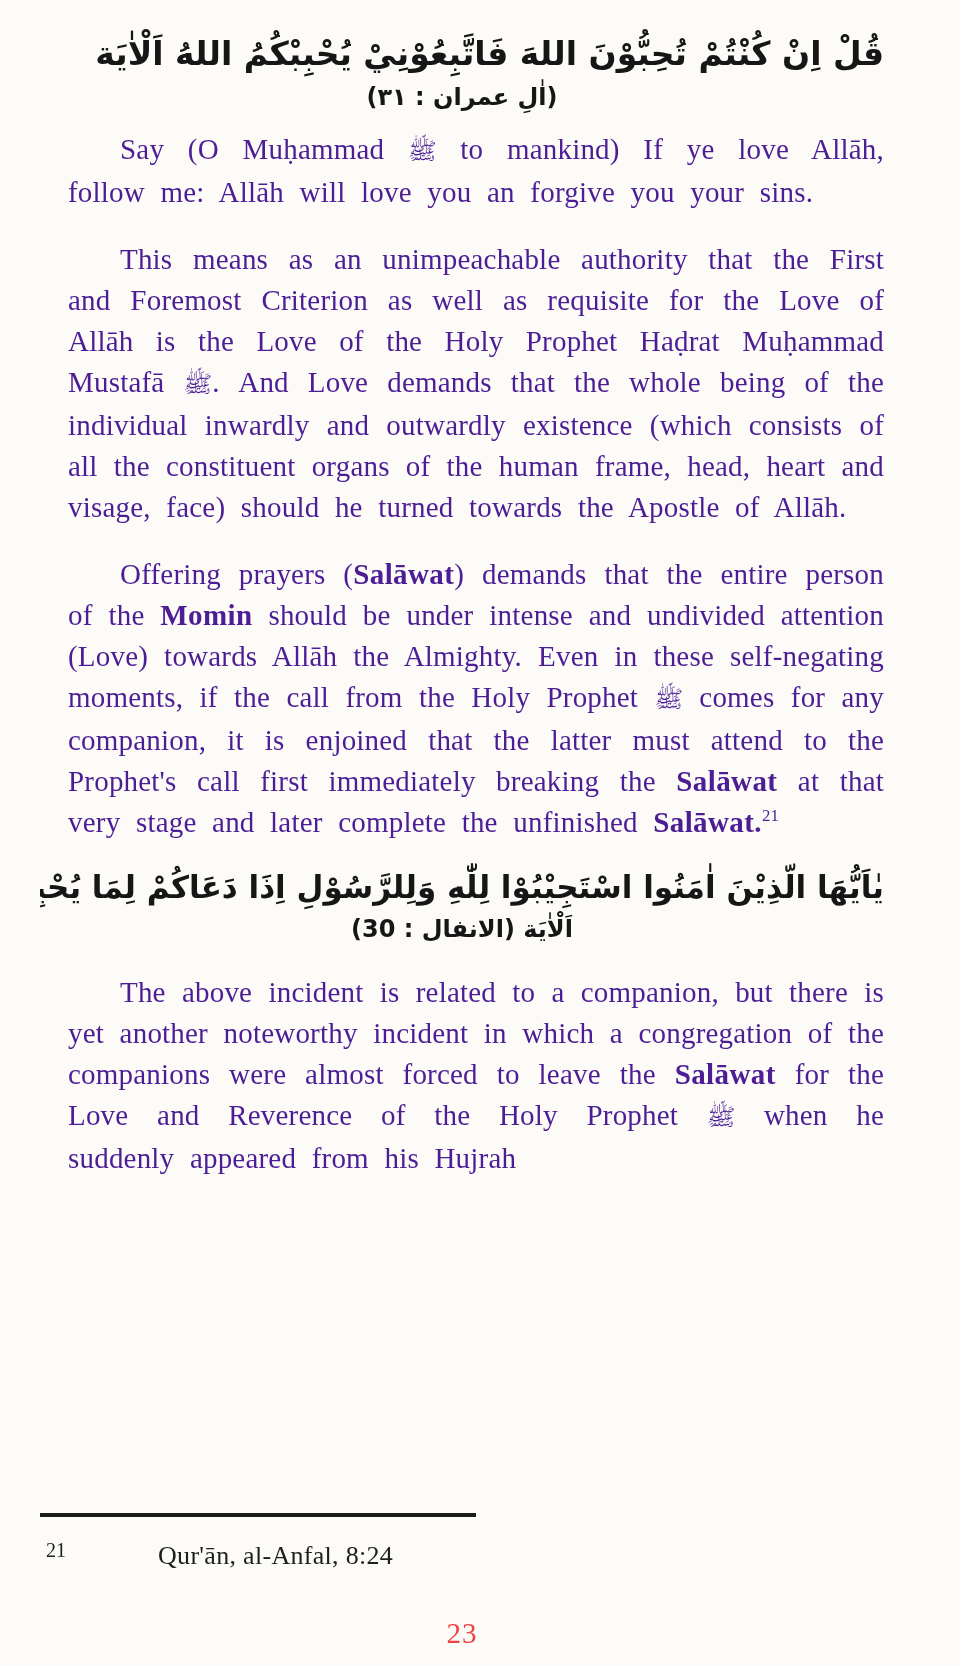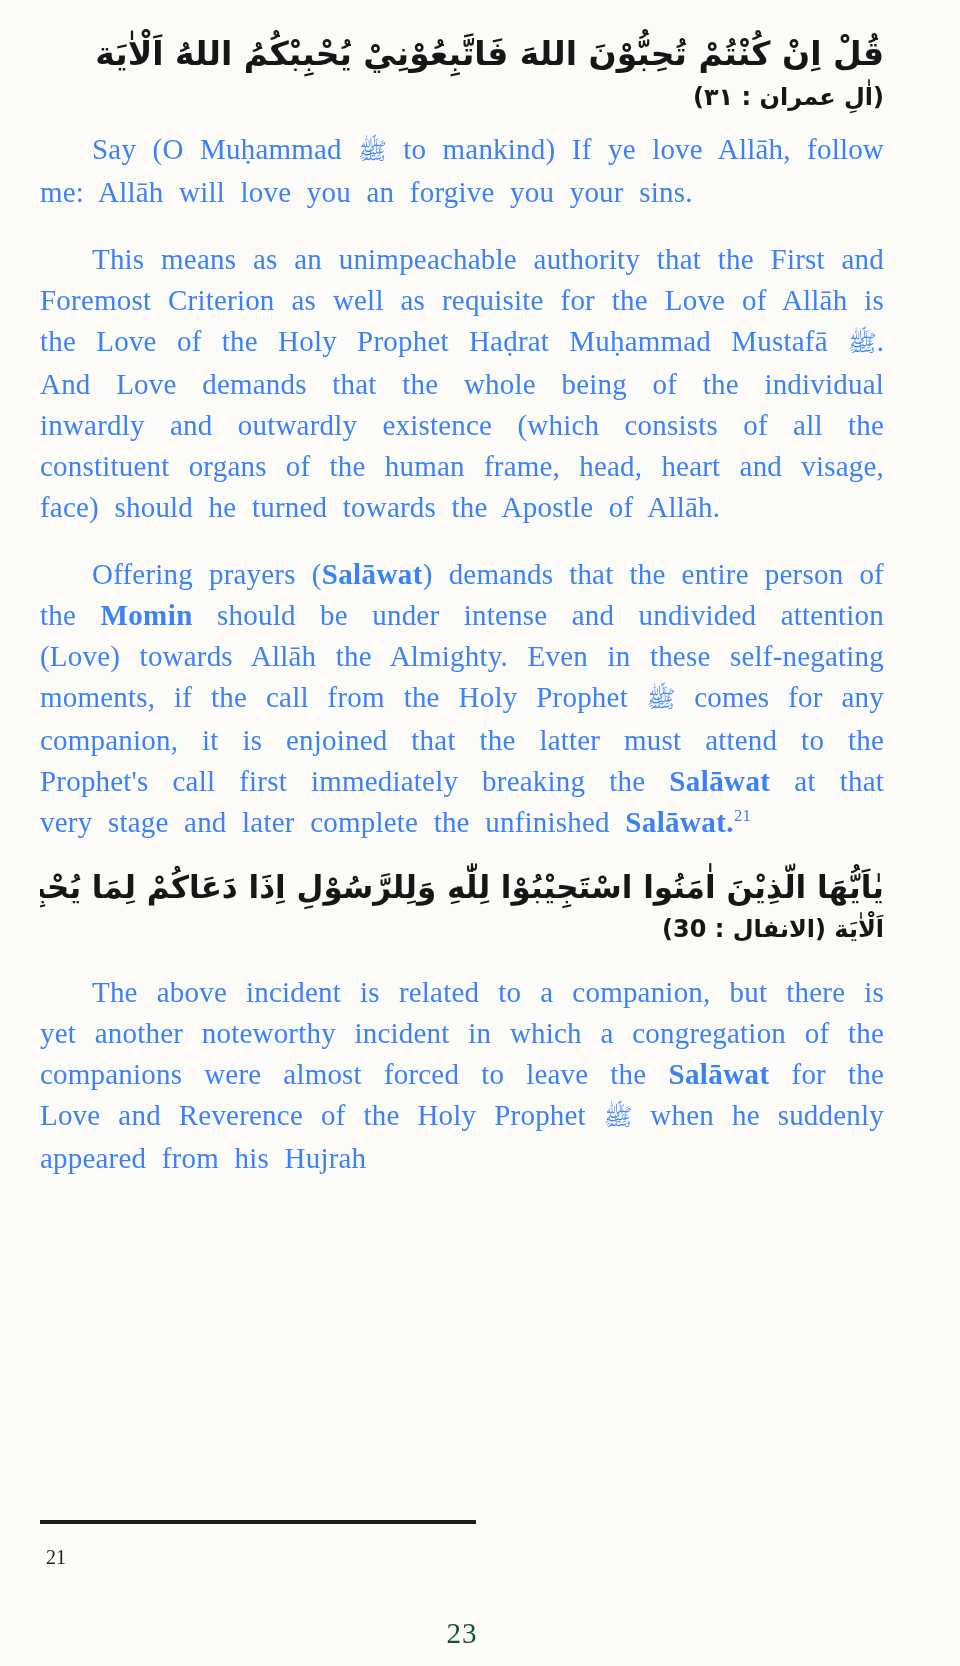--- a/index.html
+++ b/index.html
@@ -33,35 +33,36 @@
     line-height: 1.55;
     text-align: right;
     white-space: nowrap;
     overflow: hidden;
     font-weight: bold;
   }
   .verse-line.second { font-size: 31px; }
   .verse-ref {
     font-size: 24px;
     line-height: 1.4;
-    text-align: right;
+    text-align: center;
     font-weight: bold;
     margin-top: 2px;
   }
 
   
   .para {
     font-size: 29px;
     line-height: 41px;
     text-align: justify;
     text-indent: 52px;
     word-spacing: 0.28em;
     letter-spacing: 0.2px;
     margin-top: 26px;
-    color: #3b82f6;
+    color: #4c1d95;
+    margin-left: 28px;
   }
   .para:first-of-type { margin-top: 14px; }
 
   .para .i {
     font-weight: bold;
     letter-spacing: 0.4px;
   }
   .para .sup {
     font-size: 0.58em;
     vertical-align: super;
@@ -97,21 +98,21 @@
     font-size: 26px;
     margin-left: 92px;
     letter-spacing: 0.3px;
   }
 
   .page-number {
     margin-top: 46px;
     text-align: center;
     font-size: 29px;
     letter-spacing: 1px;
-    color: #14532d;
+    color: #ef4444;
   }
 </style>
 </head>
 <body>
 
 <div class="page">
 
   <div class="verse-block" style="margin-top:0">
     <div class="arabic verse-line">قُلْ اِنْ كُنْتُمْ تُحِبُّوْنَ اللهَ فَاتَّبِعُوْنِيْ يُحْبِبْكُمُ اللهُ اَلْاٰيَة</div>
     <div class="arabic verse-ref">(اٰلِ عمران : ٣١)</div>
@@ -127,17 +128,18 @@
     <div class="arabic verse-line second">يٰاَيُّهَا الَّذِيْنَ اٰمَنُوا اسْتَجِيْبُوْا لِلّٰهِ وَلِلرَّسُوْلِ اِذَا دَعَاكُمْ لِمَا يُحْيِيْكُمْ</div>
     <div class="arabic verse-ref">اَلْاٰيَة (الانفال : 30)</div>
   </div>
 
   <p class="para"><span>The above incident is related to a companion, but there is yet another noteworthy incident in which a congregation of the companions were almost forced to leave the </span><span class="i">Salāwat</span><span> for the Love and Reverence of the Holy Prophet </span><span class="sym">ﷺ</span><span> when he suddenly appeared from his Hujrah</span></p>
 
   <div class="footer">
     <div class="fn-rule"></div>
     <div class="fn-line">
       <span class="fn-marker">21</span>
+      <span class="fn-text">Qur'ān, al-Anfal, 8:24</span>
     </div>
     <div class="page-number">23</div>
   </div>
 
 </div>
 
 </body></html>

